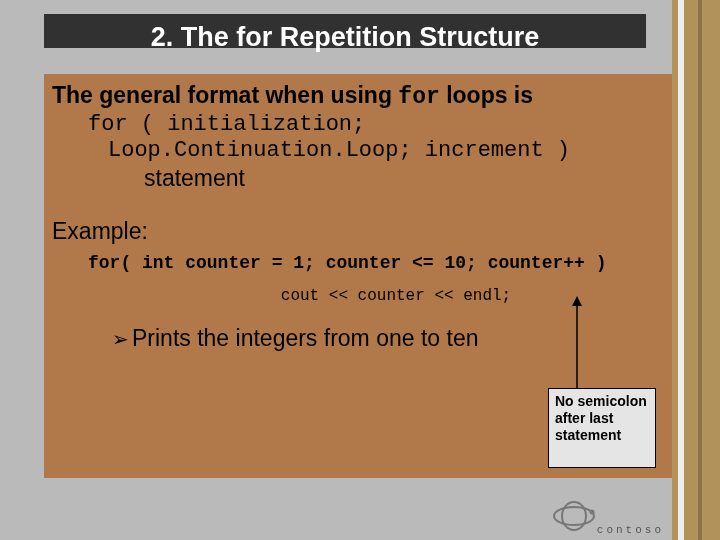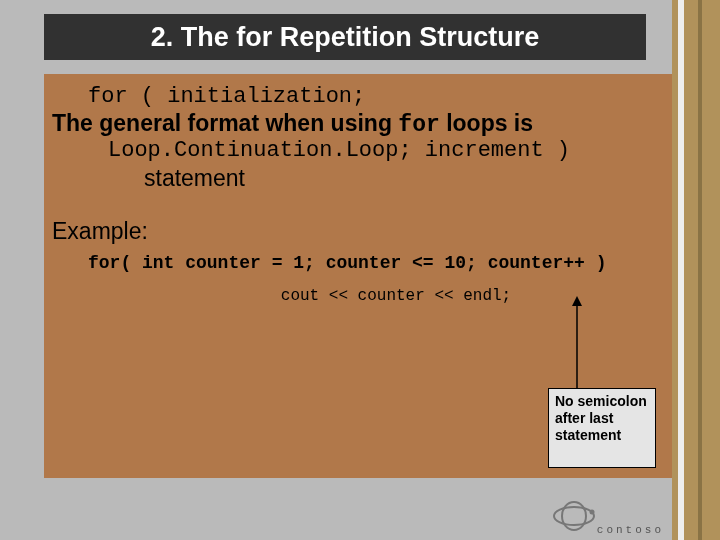--- a/index.html
+++ b/index.html
@@ -1,20 +1,20 @@
 <!DOCTYPE html>
 <html><head>
 <meta charset="utf-8">
 <style>
   html,body{margin:0;padding:0;width:720px;height:540px;font-family:"Segoe UI",Arial,sans-serif;overflow:hidden;}
   .slide{position:relative;width:720px;height:540px;background:#bababa;}
   .side-bar{position:absolute;right:0;top:0;width:48px;height:540px;background:#b1925b;}
   .side-bar-white{position:absolute;left:6px;top:0;width:6px;height:540px;background:#eeeeee;}
   .side-bar-dark{position:absolute;left:26px;top:0;width:4px;height:540px;background:#8a7345;}
-  .title-bar{position:absolute;left:44px;top:14px;width:602px;height:46px;background:#313131;}
+  .title-bar{position:absolute;left:44px;top:14px;width:602px;height:34px;background:#313131;}
   .title-text{color:#fff;font-weight:700;font-size:27px;line-height:46px;text-align:center;}
   .content{position:absolute;left:44px;top:74px;width:628px;height:404px;background:#b1784a;}
   .content-inner{padding:8px 0 0 8px;color:#000;}
   .line{margin:0;padding:0;}
   .intro{font-size:23px;font-weight:600;}
   .intro .mono{font-family:"Courier New",monospace;font-weight:700;}
   .code{font-family:"Courier New",monospace;font-size:22px;font-weight:400;line-height:1.2;}
   .stmt{font-size:23px;font-weight:400;margin-left:92px;}
   .example-label{font-size:23px;font-weight:400;margin-top:26px;}
   .ex-code{font-family:"Courier New",monospace;font-size:18px;font-weight:700;margin-left:36px;margin-top:8px;}
@@ -37,34 +37,37 @@
     <div class="side-bar-dark"></div>
   </div>
 
   <div class="title-bar">
     <div class="title-text">2.   The for Repetition Structure</div>
   </div>
 
   <div class="content">
     <div class="content-inner">
 
-      <p class="line code" style="margin-left:36px;margin-top:2px;">for ( initialization;</p>
-
       <p class="line intro">
         <span>The general format when using </span><span class="mono">for</span><span> loops is</span>
       </p>
+
+      <p class="line code" style="margin-left:36px;margin-top:2px;">for ( initialization;</p>
       <p class="line code" style="margin-left:56px;">Loop.Continuation.Loop; increment )</p>
 
       <p class="line stmt">statement</p>
 
       <p class="line example-label">Example:</p>
 
       <p class="line ex-code">for( int counter = 1; counter &lt;= 10; counter++ )</p>
       <p class="line ex-code2">cout &lt;&lt; counter &lt;&lt; endl;</p>
 
+      <p class="line bullet-line">
+        <span class="bullet">➢</span><span>Prints the integers from one to ten</span>
+      </p>
 
     </div>
   </div>
 
   <svg class="arrow-svg" viewBox="0 0 20 92">
     <line x1="10" y1="92" x2="10" y2="6" stroke="#000" stroke-width="1.5"></line>
     <polygon points="10,0 5,10 15,10" fill="#000"></polygon>
   </svg>
 
   <div class="note-box">

